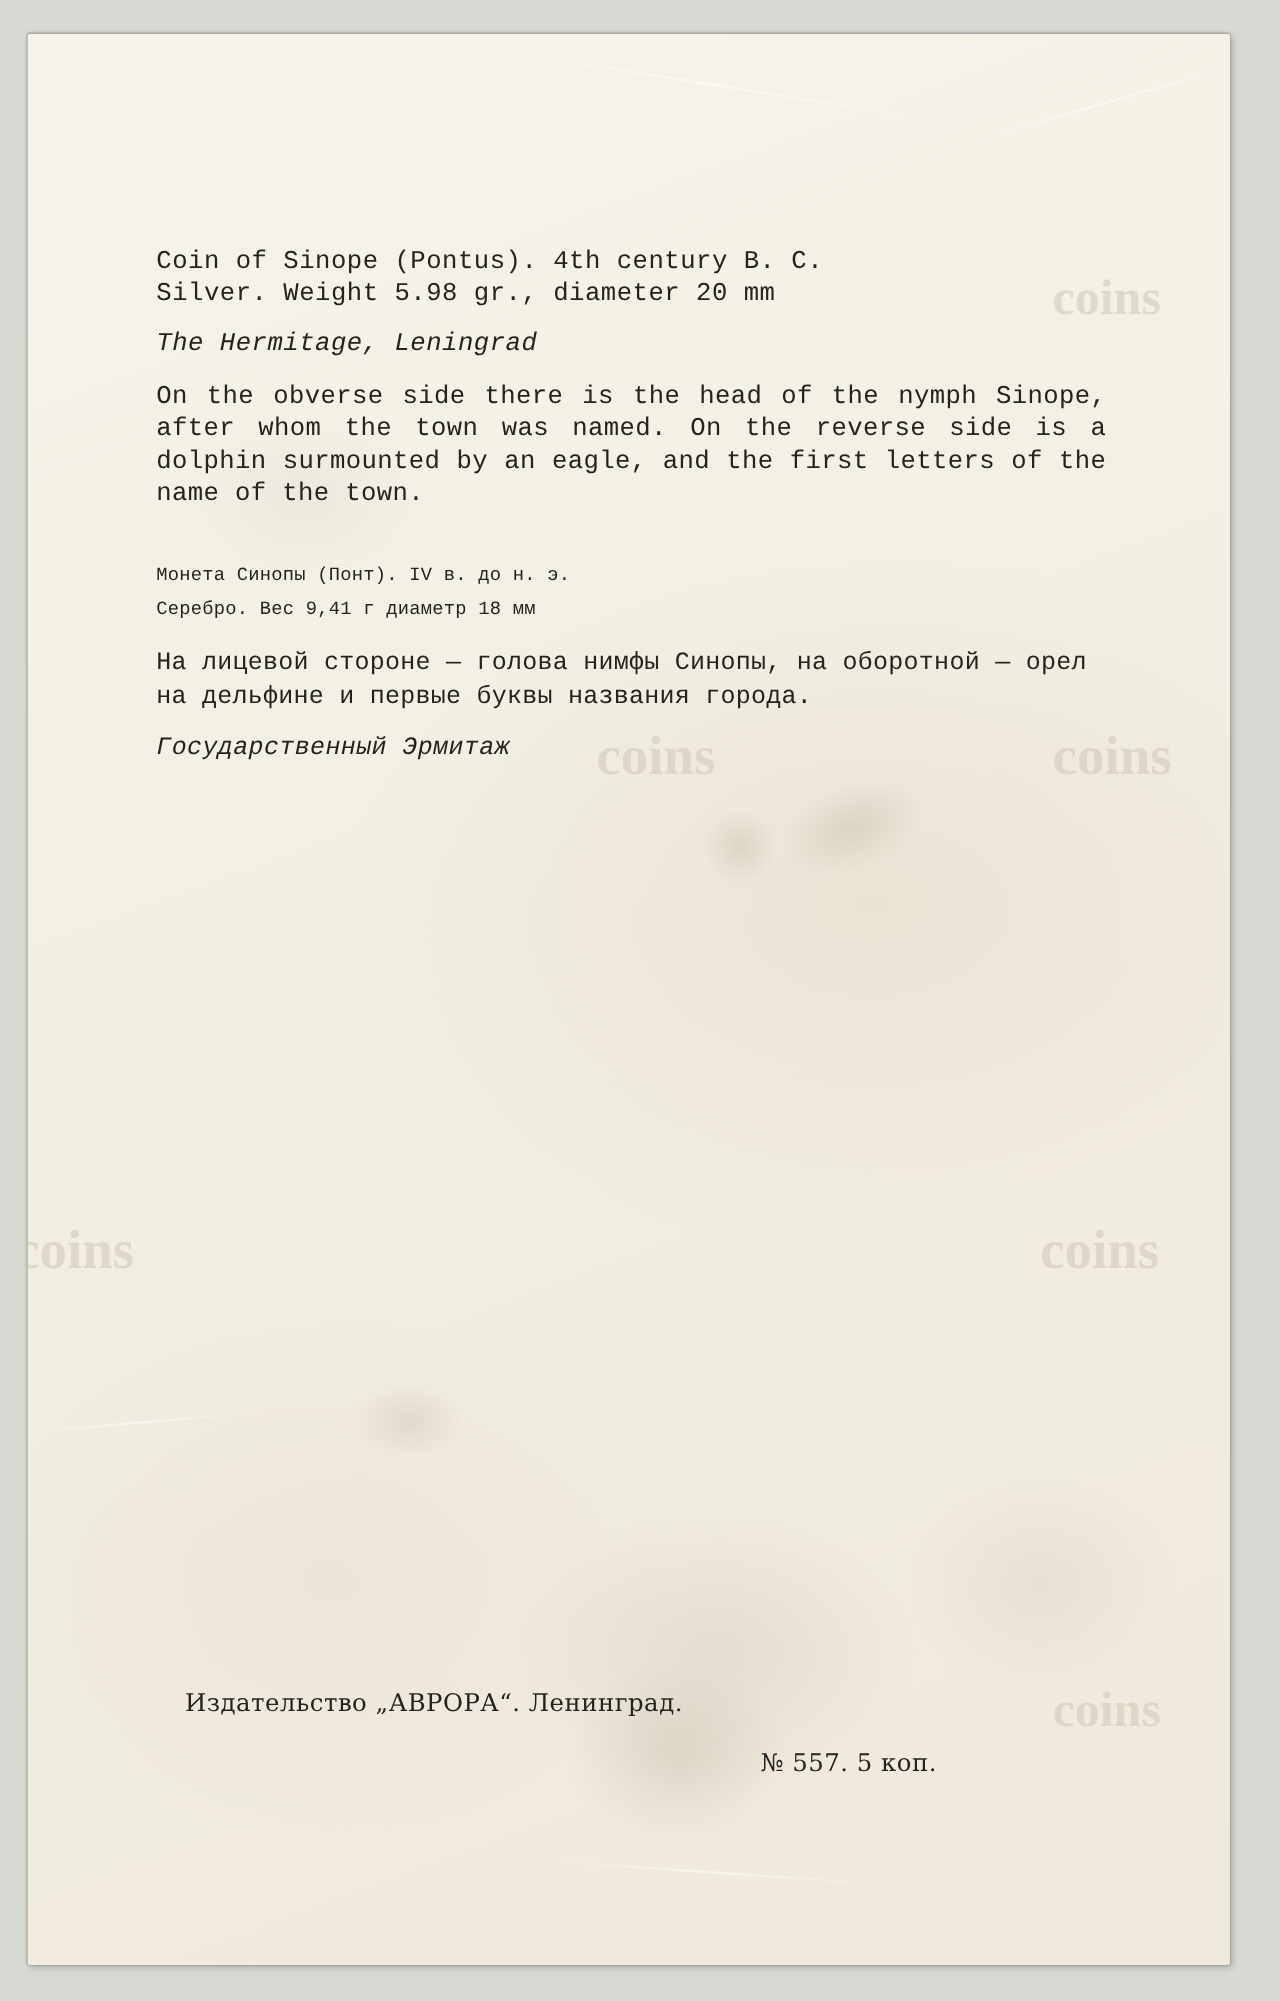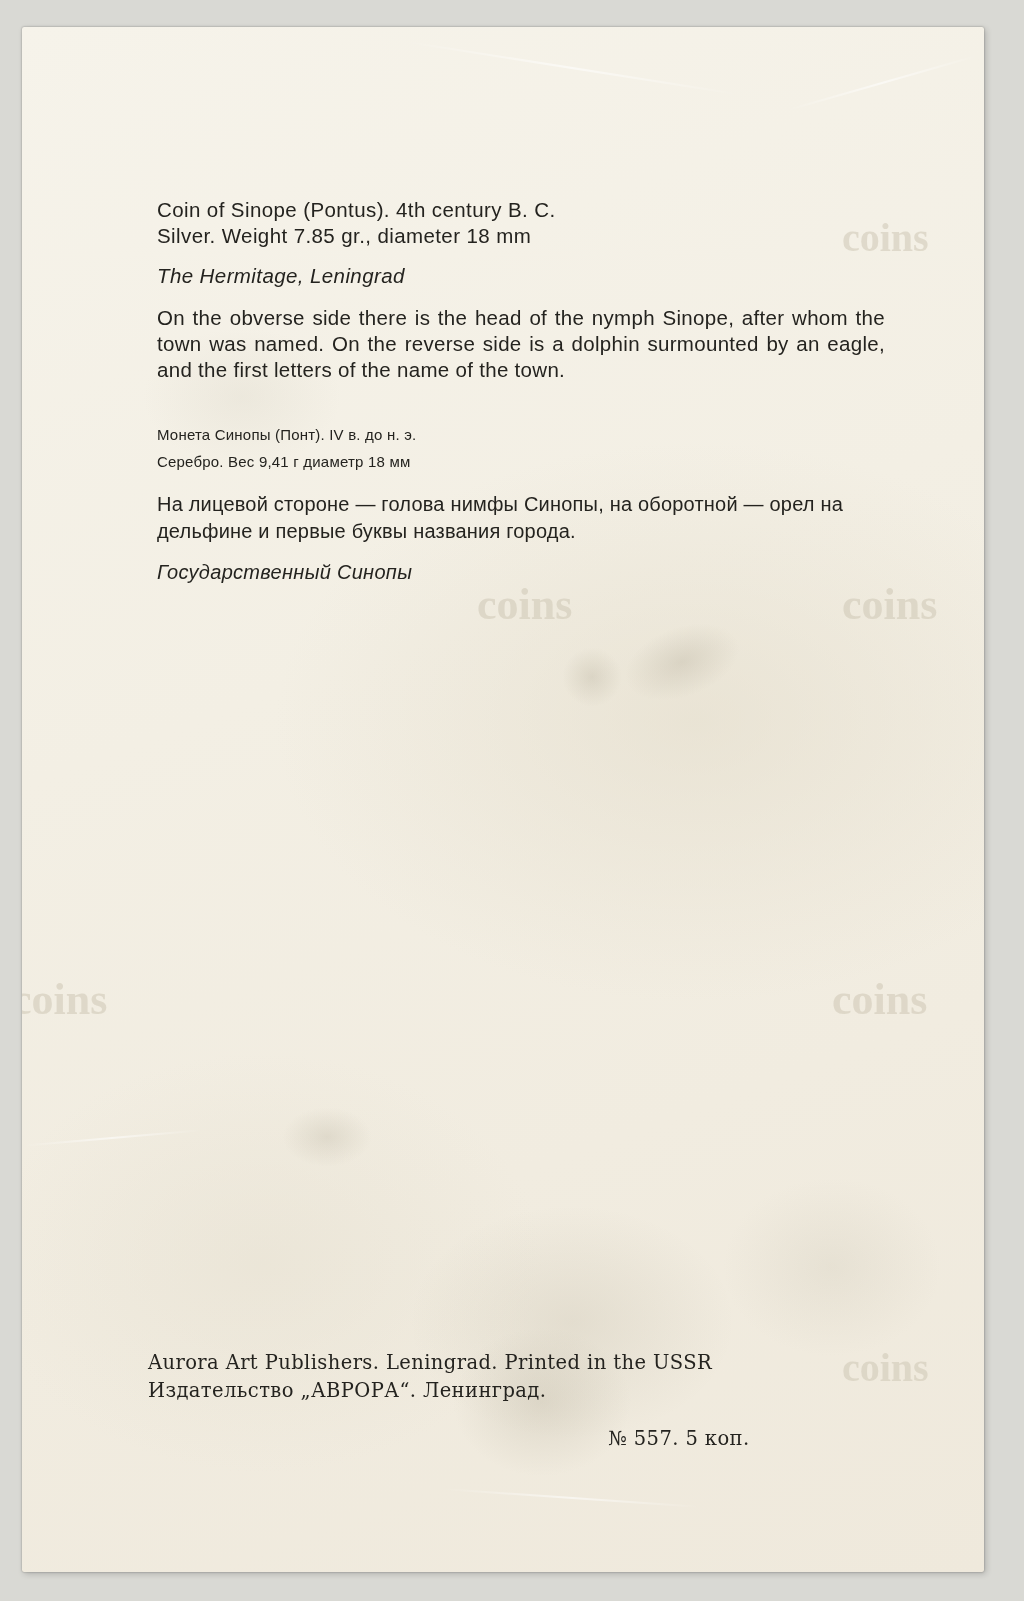--- a/index.html
+++ b/index.html
@@ -72,22 +72,21 @@
 
   
   .text-area {
     position: absolute;
     left: 103px;
     top: 170px;
     width: 760px;
   }
   .para {
     color: #24231f;
-    font-family: Liberation Sans, sans-serif;
-    margin-left: 32px;
+    font-family: Liberation Mono, monospace;
   }
   .p-title {
     font-size: 20.5px;
     line-height: 26px;
     letter-spacing: 0.4px;
   }
   .p-body {
     font-size: 20.5px;
     line-height: 26px;
     letter-spacing: 0.3px;
@@ -161,41 +160,40 @@
   <div class="wm" style="left:455px; top:525px; font-size:44px;">coins</div>
   <div class="wm" style="left:820px; top:525px; font-size:44px;">coins</div>
   <div class="wm" style="left:-10px; top:920px; font-size:44px;">coins</div>
   <div class="wm" style="left:810px; top:920px; font-size:44px;">coins</div>
   <div class="wm" style="left:820px; top:1290px; font-size:40px;">coins</div>
 
   <div class="text-area">
 
     <div class="para p-title">
       <div>Coin of Sinope (Pontus). 4th century B. C.</div>
-      <div>Silver. Weight 7.85 gr., diameter 18 mm</div>
+      <div>Silver. Weight 5.98 gr., diameter 20 mm</div>
     </div>
 
     <div class="para p-credit">The Hermitage, Leningrad</div>
 
     <div class="para p-body">On the obverse side there is the head of the nymph Sinope, after whom the town was named. On the reverse side is a dolphin surmounted by an eagle, and the first letters of the name of the town.</div>
 
     <div class="ru-block">
       <div class="para p-ru-title">
         <div>Монета Синопы (Понт). IV в. до н. э.</div>
         <div>Серебро. Вес 9,41 г  диаметр 18 мм</div>
       </div>
 
       <div class="para p-ru-body">На лицевой стороне — голова нимфы Синопы, на оборотной — орел на дельфине и первые буквы названия города.</div>
 
-      <div class="para p-ru-credit">Государственный Синопы</div>
+      <div class="para p-ru-credit">Государственный Эрмитаж</div>
     </div>
 
   </div>
 
   <div class="footer">
-    <div>Aurora Art Publishers. Leningrad. Printed in the USSR</div>
     <div class="footer-row2">
       <span class="left">Издательство „АВРОРА“. Ленинград.</span>
       <span class="right">№ 557. 5 коп.</span>
     </div>
   </div>
 
 </div>
 
 </body></html>

